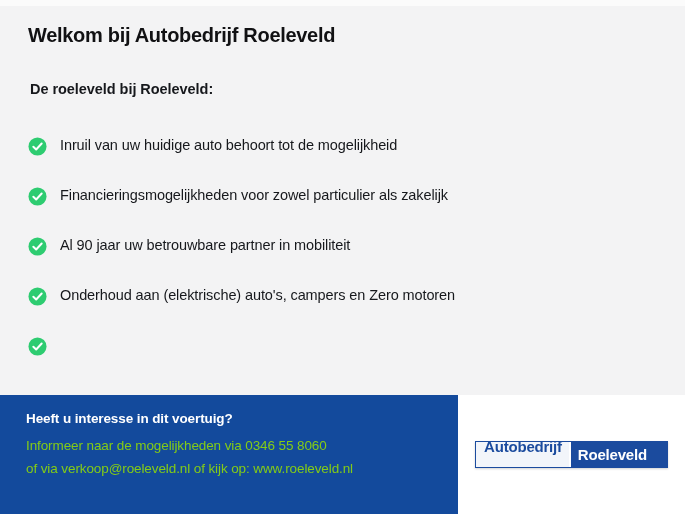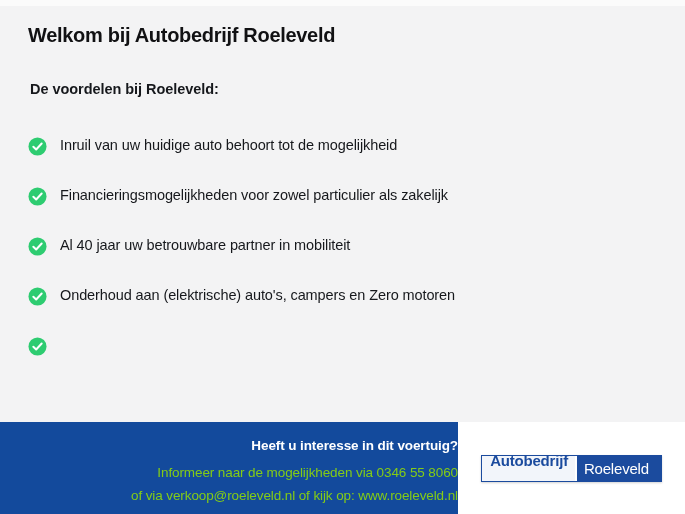--- a/index.html
+++ b/index.html
@@ -79,24 +79,23 @@
     font-size: 14.5px;
     color: #16181c;
     letter-spacing: -0.1px;
     line-height: 1.2;
     white-space: nowrap;
   }
 
   
   .footer {
     flex: 0 0 auto;
-    height: 92px;
-    display: flex;
-    width: 685px;
-    text-align: right;
+    height: 119px;
+    display: flex;
+    width: 685px;
   }
   .footer-blue {
     flex: 0 0 458px;
     background: #134a9c;
     padding: 14px 0 0 26px;
     box-sizing: border-box;
     color: #ffffff;
   }
   .footer-title {
     font-size: 13.5px;
@@ -137,40 +136,40 @@
     letter-spacing: -0.2px;
     display: flex;
     align-items: center;
     padding: 0 7px 16px 8px;
     border-right: 1px solid #ffffff;
   }
   .logo-right {
     background: #1b4b9e;
     color: #ffffff;
     font-size: 15px;
-    font-weight: normal;
+    font-weight: bold;
     letter-spacing: -0.2px;
     display: flex;
     align-items: center;
-    padding: 0 12px 0 7px;
+    padding: 0 20px 0 7px;
     border-left: 1px solid #ffffff;
   }
 </style>
 </head>
 <body>
 
 <div class="promo-card">
 
   <div class="top-edge"></div>
 
   <div class="content">
 
     <h1 class="headline">Welkom bij Autobedrijf Roeleveld</h1>
 
-    <div class="subhead">De voordelen bij Roeleveld:</div>
+    <div class="subhead">De roeleveld bij Roeleveld:</div>
 
     <ul class="benefits">
 
       <li class="benefit">
         <span class="check-icon">
           <svg viewBox="0 0 20 20" width="19" height="19" xmlns="http://www.w3.org/2000/svg">
             <circle cx="10" cy="10" r="9.5" fill="#2ecc71"></circle>
             <path d="M5.6 10.2 L8.6 13.1 L14.4 6.9" fill="none" stroke="#ffffff" stroke-width="2.1" stroke-linecap="round" stroke-linejoin="round"></path>
           </svg>
         </span>
@@ -187,21 +186,21 @@
         <span class="benefit-text">Financieringsmogelijkheden voor zowel particulier als zakelijk</span>
       </li>
 
       <li class="benefit">
         <span class="check-icon">
           <svg viewBox="0 0 20 20" width="19" height="19" xmlns="http://www.w3.org/2000/svg">
             <circle cx="10" cy="10" r="9.5" fill="#2ecc71"></circle>
             <path d="M5.6 10.2 L8.6 13.1 L14.4 6.9" fill="none" stroke="#ffffff" stroke-width="2.1" stroke-linecap="round" stroke-linejoin="round"></path>
           </svg>
         </span>
-        <span class="benefit-text">Al 40 jaar uw betrouwbare partner in mobiliteit</span>
+        <span class="benefit-text">Al 90 jaar uw betrouwbare partner in mobiliteit</span>
       </li>
 
       <li class="benefit">
         <span class="check-icon">
           <svg viewBox="0 0 20 20" width="19" height="19" xmlns="http://www.w3.org/2000/svg">
             <circle cx="10" cy="10" r="9.5" fill="#2ecc71"></circle>
             <path d="M5.6 10.2 L8.6 13.1 L14.4 6.9" fill="none" stroke="#ffffff" stroke-width="2.1" stroke-linecap="round" stroke-linejoin="round"></path>
           </svg>
         </span>
         <span class="benefit-text">Onderhoud aan (elektrische) auto's, campers en Zero motoren</span>

